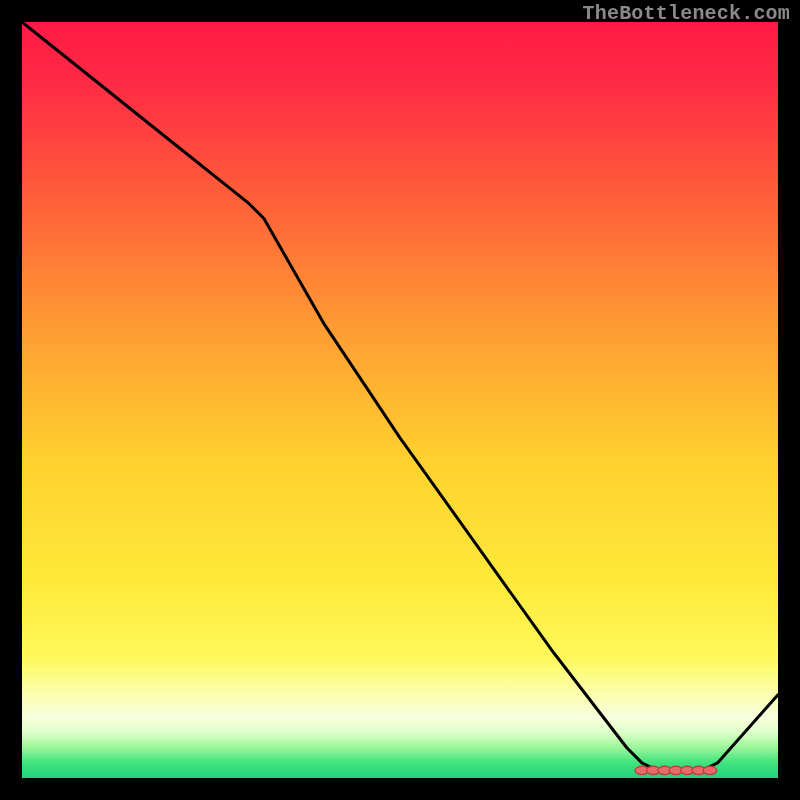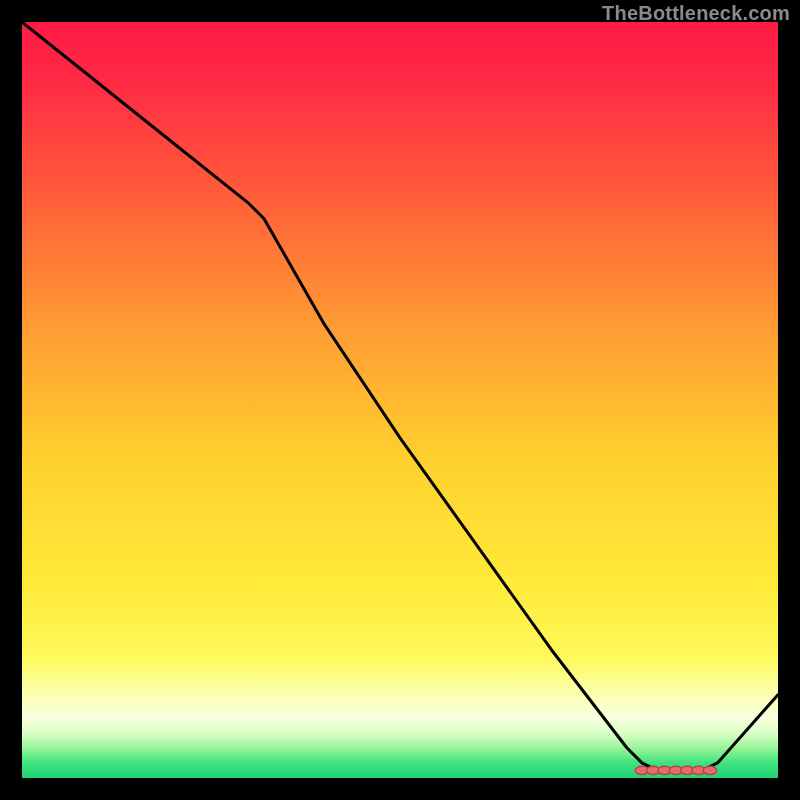--- a/index.html
+++ b/index.html
@@ -34,20 +34,21 @@
   }
   .watermark {
     position: absolute;
     top: 2px;
     right: 10px;
     color: #8a8a8a;
     font-size: 20px;
     font-weight: 600;
     letter-spacing: 0.2px;
     user-select: none;
+    font-family: Liberation Mono, monospace;
   }
 </style>
 </head>
 <body>
 
 <div class="stage">
 
   <div class="watermark">TheBottleneck.com</div>
 
   <div class="plot">

